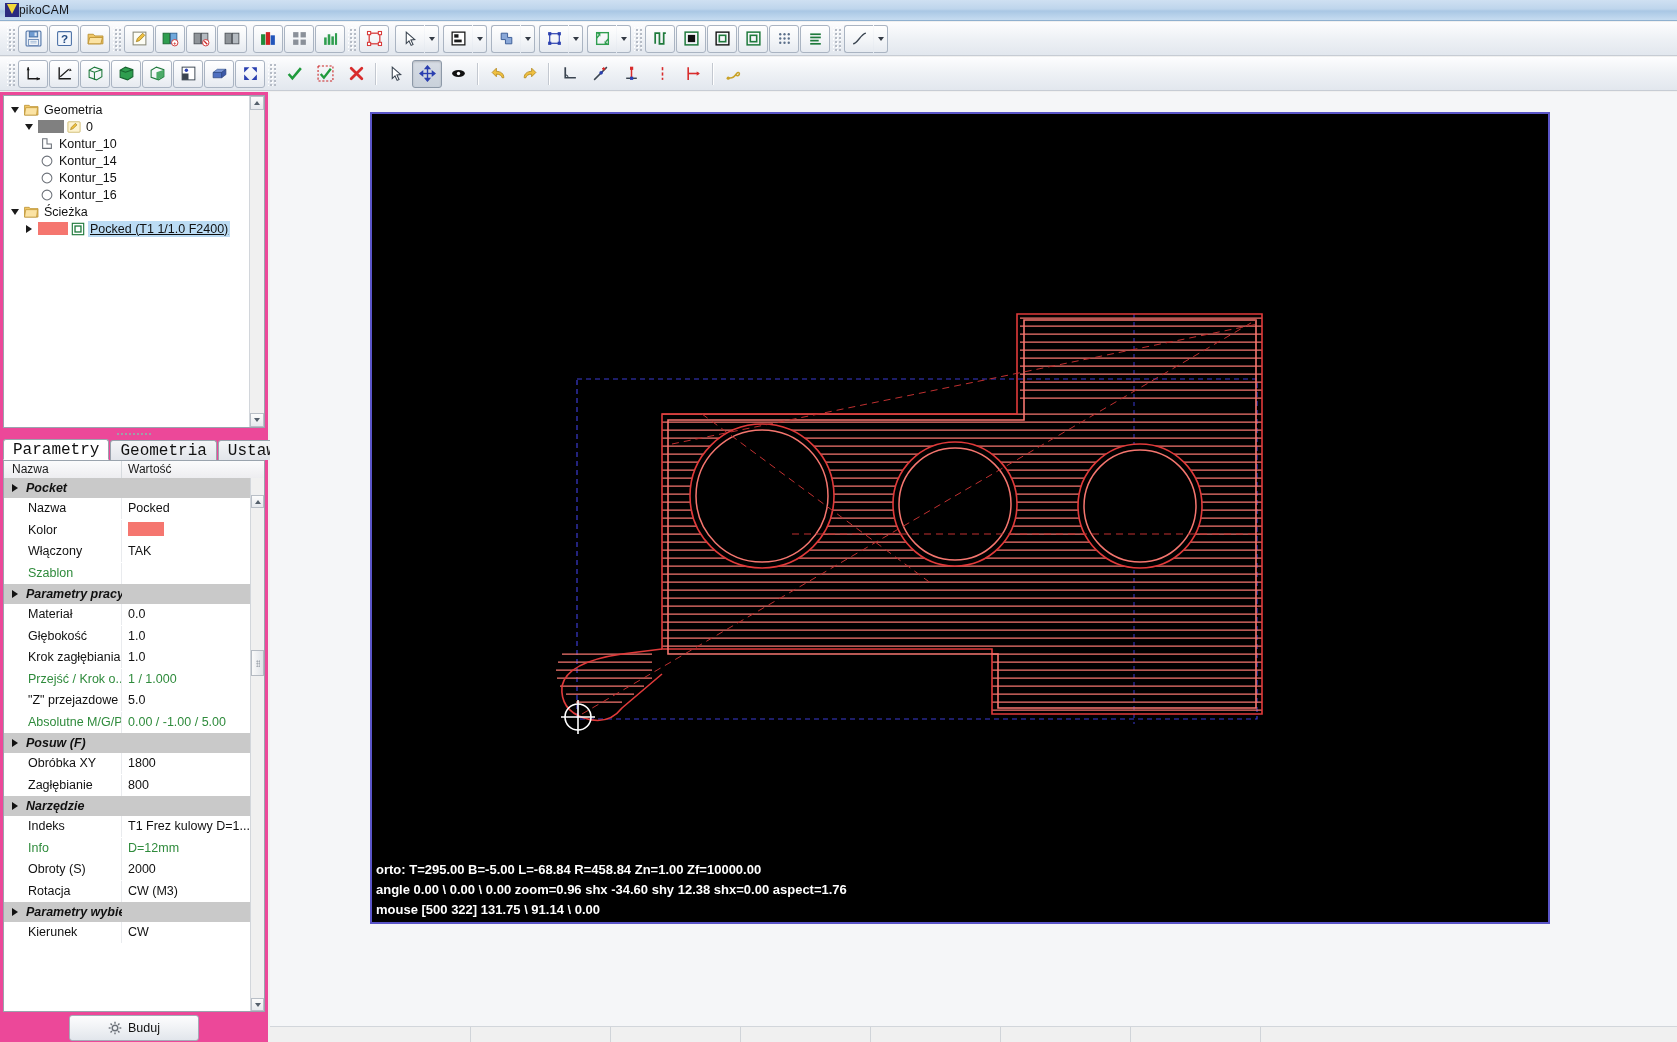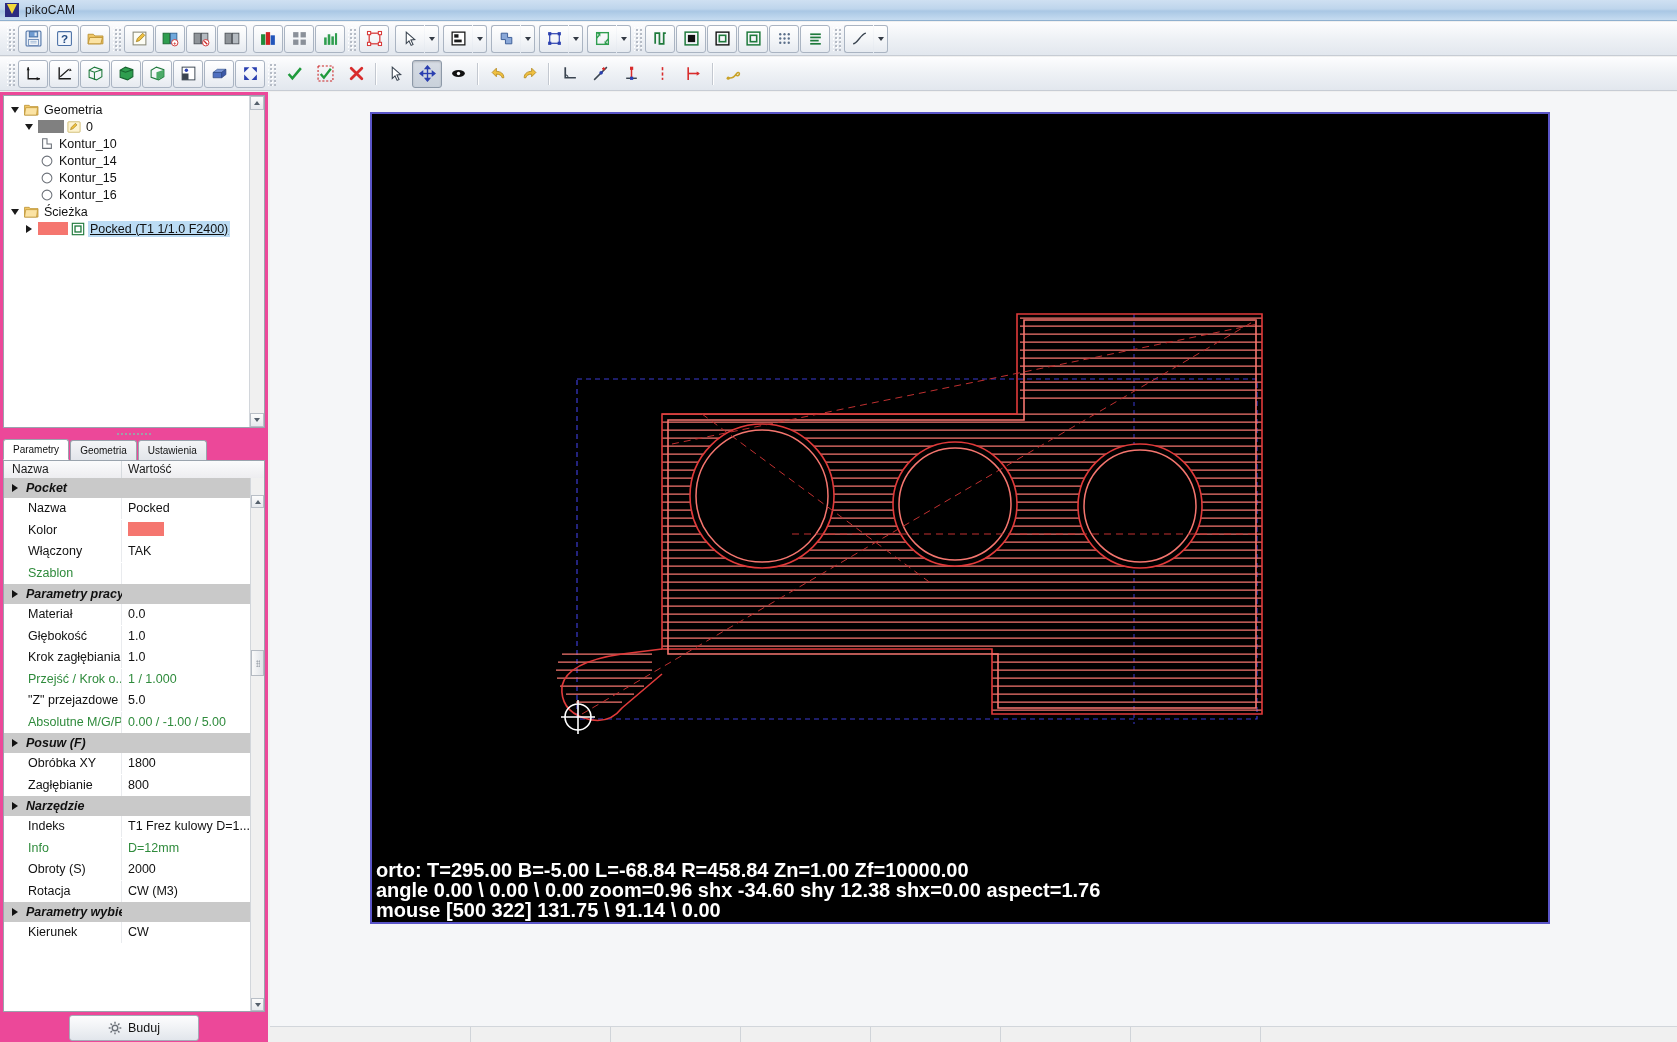--- a/index.html
+++ b/index.html
@@ -14,21 +14,21 @@
     position: relative;
     width: 1677px; height: 1042px;
     background: #f0f0f0;
   }
 
   
   .titlebar {
     position: absolute; left: 0; top: 0; width: 1677px; height: 21px;
     background: linear-gradient(to bottom, #cfe0f2 0%, #bed5ec 45%, #a9c7e4 55%, #c6dcf1 100%);
     border-bottom: 1px solid #8fb0cf;
-    display: flex; align-items: center; gap: 6px;
+    display: flex; align-items: center; gap: 0;
     padding-left: 5px;
     box-sizing: border-box;
   }
   .app-logo {
     width: 14px; height: 14px;
     background: #2b2b80;
     position: relative;
     flex: 0 0 auto;
   }
   .app-logo::after {
@@ -175,25 +175,26 @@
   
   .tabs {
     position: absolute; left: 3px; top: 348px; width: 262px; height: 21px;
     display: flex; align-items: flex-end; gap: 1px;
     border-bottom: 1px solid #9aa3ad;
     box-sizing: border-box;
   }
   .tab {
     height: 20px; padding: 0 9px;
     display: flex; align-items: center;
-    font-size: 10px; color: #111;
+    font-size: 16px; color: #111;
     background: linear-gradient(to bottom,#f4f5f7,#e2e5ea);
     border: 1px solid #9aa3ad; border-bottom: none;
     border-radius: 3px 3px 0 0;
     box-sizing: border-box;
+    font-family: Liberation Mono, monospace;
   }
   .tab.active {
     background: #ffffff;
     height: 21px;
     border-bottom: 1px solid #ffffff;
     position: relative; z-index: 2;
   }
 
   .proptable {
     position: absolute; left: 3px; top: 368px; width: 262px; height: 552px;
@@ -269,21 +270,21 @@
     position: absolute; left: 100px; top: 20px;
     width: 1180px; height: 812px;
     background: #000000;
     border: 2px solid #5a55c8;
     box-sizing: border-box;
     overflow: hidden;
   }
   .overlay-text {
     position: absolute; left: 4px; bottom: 2px;
     font-family: "Liberation Sans", sans-serif;
-    font-size: 20px; font-weight: bold; color: #ffffff;
+    font-size: 13px; font-weight: bold; color: #ffffff;
     line-height: 20px; white-space: nowrap;
     text-shadow: 0 0 1px #000;
   }
   .vscroll-h {
     position: absolute; left: 0; bottom: 0; height: 15px; width: 1407px;
     background: #f0f0f0; border-top: 1px solid #d2d6db;
   }
   .hseg {
     position:absolute; top:0; height:15px; width:1px; background:#d0d4d9;
   }

